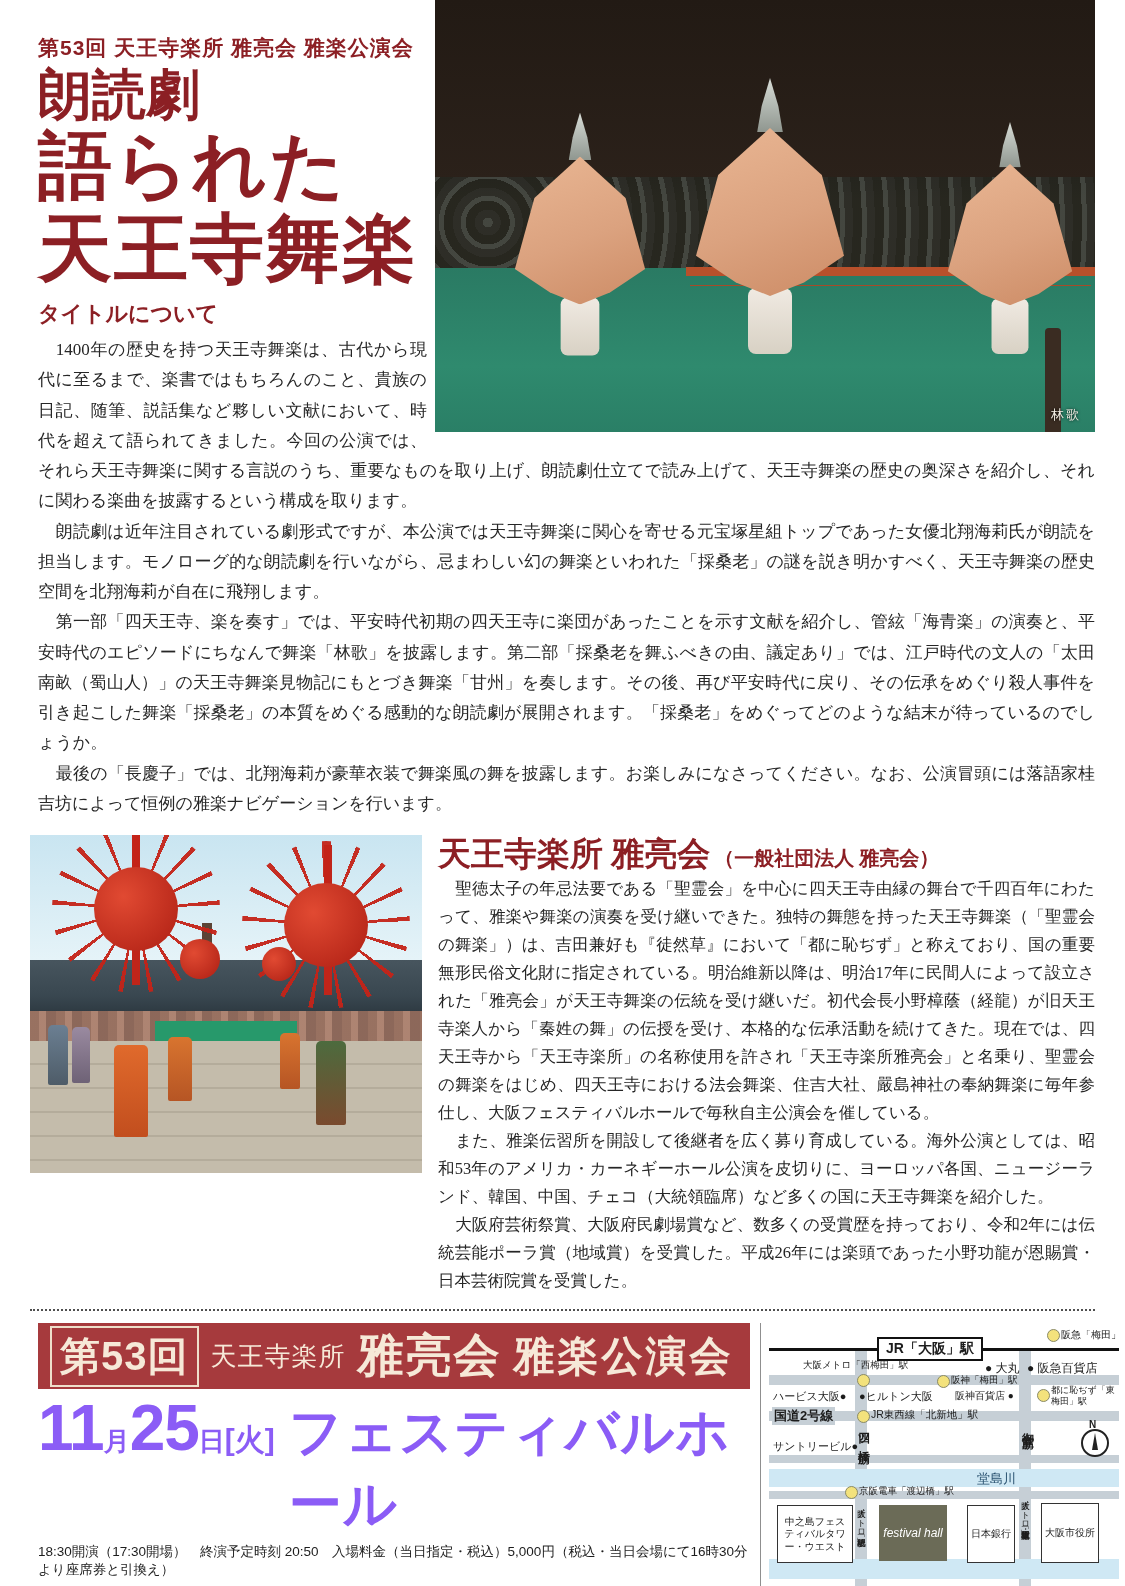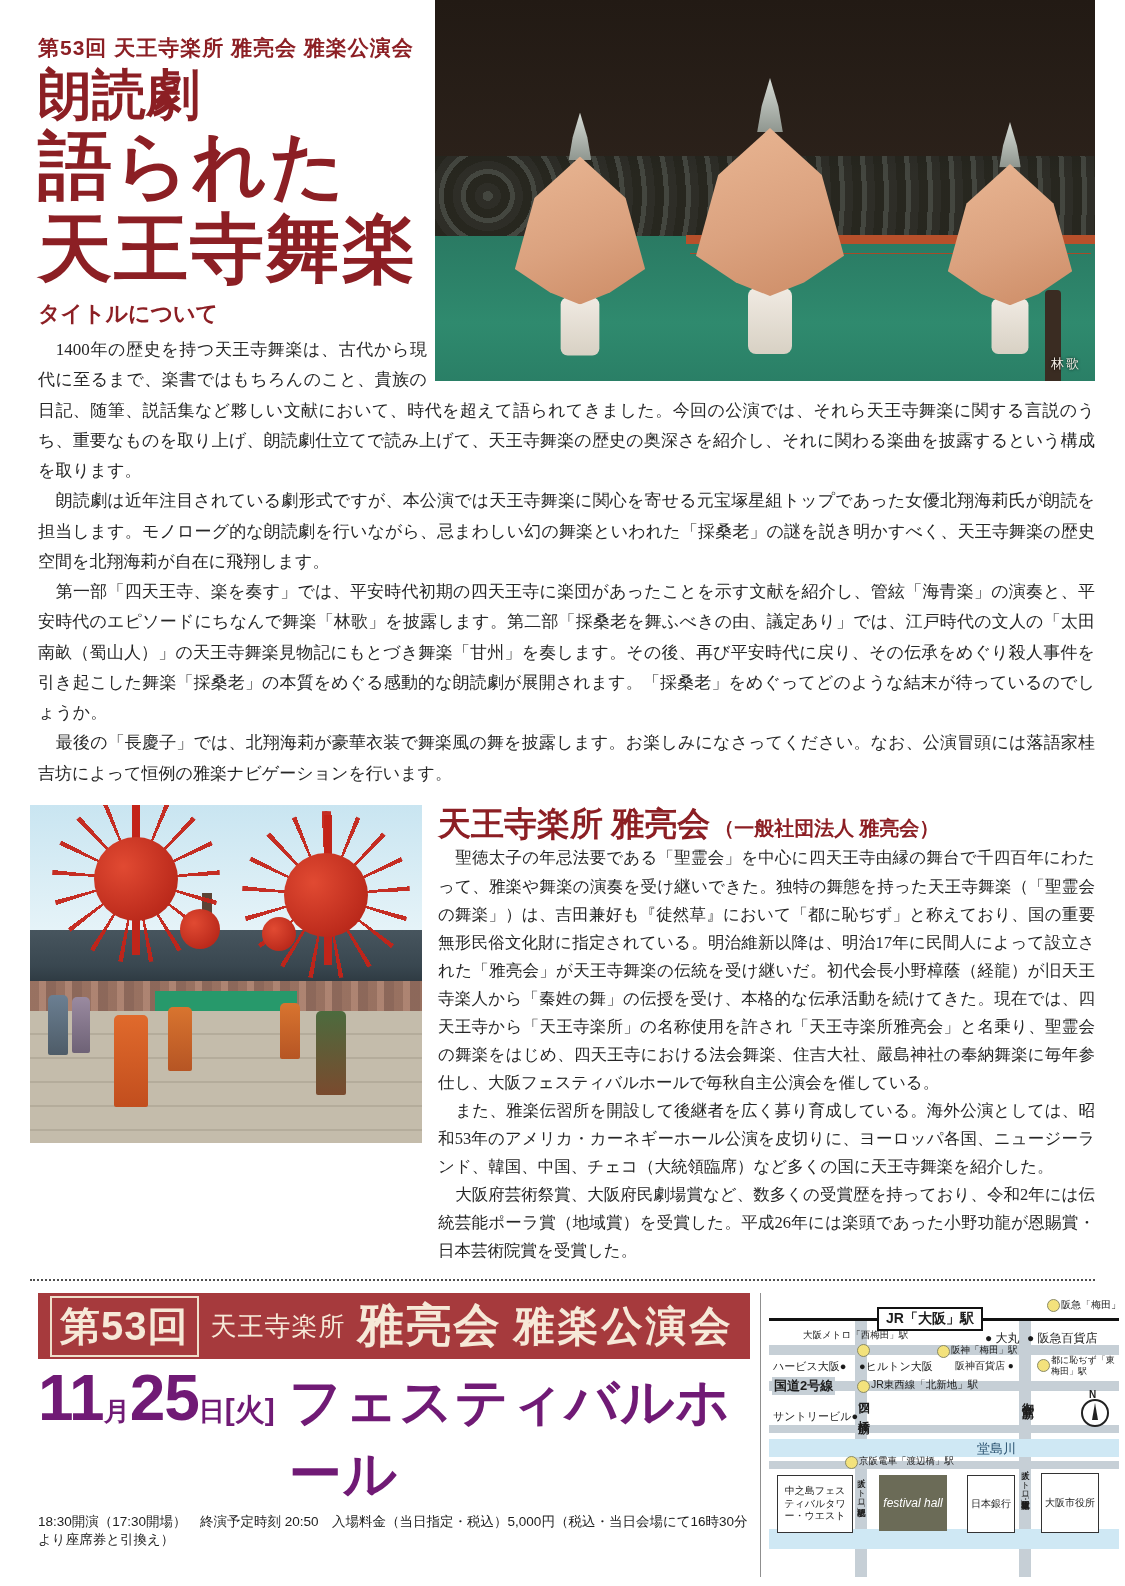--- a/index.html
+++ b/index.html
@@ -2,21 +2,21 @@
 <html><head>
 <meta charset="utf-8">
 <style>
   html,body{margin:0;padding:0;background:#e9e9e9;}
   .page{width:1125px;height:1586px;position:relative;overflow:hidden;background:#ffffff;
         font-family:"Liberation Serif","DejaVu Serif",serif;color:#262626;}
   .sans{font-family:"Liberation Sans","DejaVu Sans",sans-serif;}
 
   
   .hero{padding:0 30px 0 38px;overflow:hidden;}
-  .hero-photo{float:right;width:660px;height:381px;margin:0 -0px 10px 8px;position:relative;
+  .hero-photo{float:right;width:660px;height:432px;margin:0 -0px 10px 8px;position:relative;
               background:linear-gradient(#221a14 0%,#2b211a 42%,#34291f 46%);overflow:hidden;}
   .hp-audience{position:absolute;left:0;right:0;top:41%;height:21%;
      background:repeating-radial-gradient(circle at 8% 50%,#49504a 0 5px,#2c2f2a 5px 13px,#23261f 13px 22px);opacity:.75;}
   .hp-floor{position:absolute;left:0;right:0;bottom:0;height:38%;background:linear-gradient(#2a7a63,#2f8a6e 60%,#2a7f66);}
   .hp-rail{position:absolute;right:0;width:62%;bottom:36%;height:9px;background:#b8502b;box-shadow:0 14px 0 -4px #a84a28;}
   .hp-rail2{position:absolute;left:0;width:26%;bottom:33%;height:8px;background:#b04d2a;}
   .hp-post{position:absolute;right:34px;bottom:0;width:16px;height:24%;background:#3a2c22;border-radius:4px 4px 0 0;}
   .dancer{position:absolute;width:150px;text-align:center;}
   .dancer .hat{width:32px;height:54px;margin:0 auto;background:linear-gradient(#d7dcd6,#8f968f);
      clip-path:polygon(50% 0,76% 52%,90% 100%,10% 100%,24% 52%);}
@@ -59,21 +59,21 @@
   .dotted{border-top:2px dotted #4f4f4f;margin:14px 30px 0;height:0;}
 
   
   .event{display:flex;padding:12px 30px 0 38px;}
   .event-left{width:712px;flex:0 0 auto;}
   .banner{background:#a63a3d;height:66px;display:flex;align-items:center;gap:12px;padding:0 12px;color:#f6e9d8;}
   .b-round{border:2px solid #efdfcb;padding:1px 8px;font-size:40px;font-weight:bold;letter-spacing:1px;}
   .b-org{font-size:26px;letter-spacing:1px;text-align:center;}
   .b-name{font-size:46px;font-weight:bold;letter-spacing:2px;}
   .b-type{font-size:41px;font-weight:bold;letter-spacing:3px;}
-  .dateline{display:flex;align-items:baseline;margin-top:2px;color:#701a75;}
+  .dateline{display:flex;align-items:baseline;margin-top:2px;color:#8b5cf6;}
   .d-num{font-size:64px;font-weight:bold;letter-spacing:-1px;}
   .d-unit{font-size:26px;font-weight:bold;}
   .d-dow{font-size:30px;font-weight:bold;margin-right:14px;}
   .d-venue{font-size:53px;font-weight:bold;letter-spacing:1px;}
   .details{font-size:13.5px;color:#1d1d1d;margin-top:2px;letter-spacing:0;}
 
   
   .map-col{margin-left:10px;border-left:1px solid #8f8f8f;padding-left:8px;width:352px;color:#1c1c1c;}
   .map-canvas{position:relative;width:350px;height:284px;overflow:hidden;}
   .ml{position:absolute;white-space:nowrap;}

